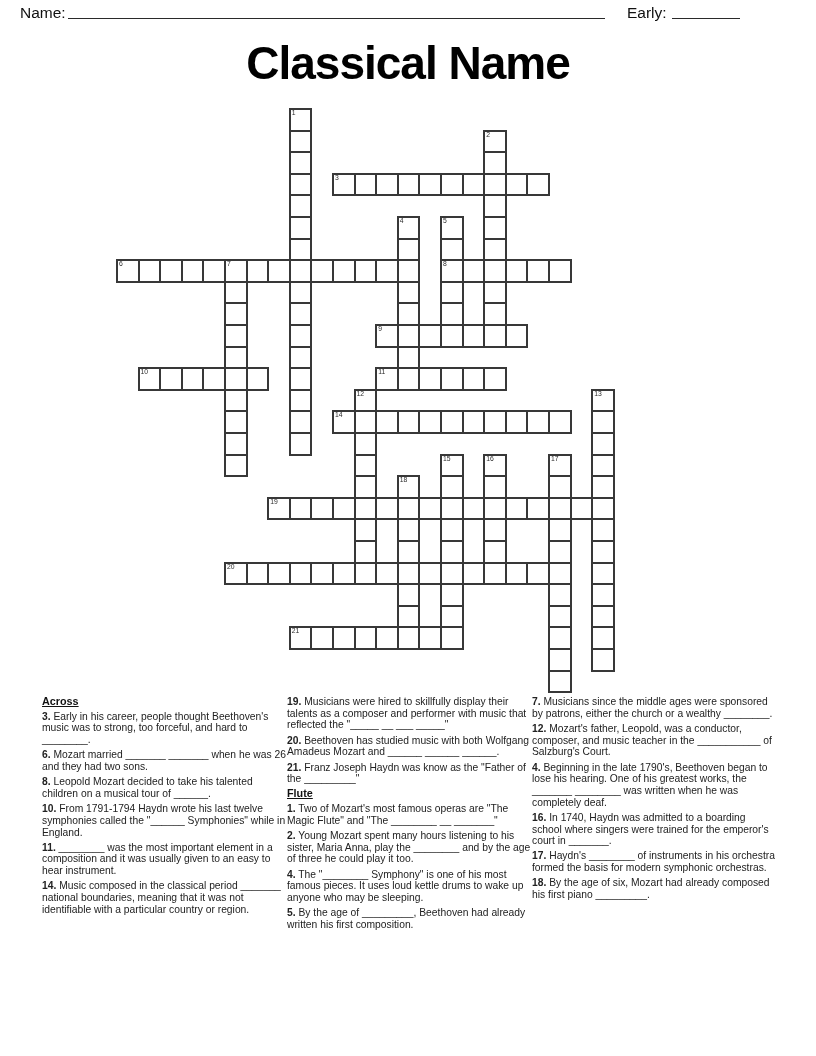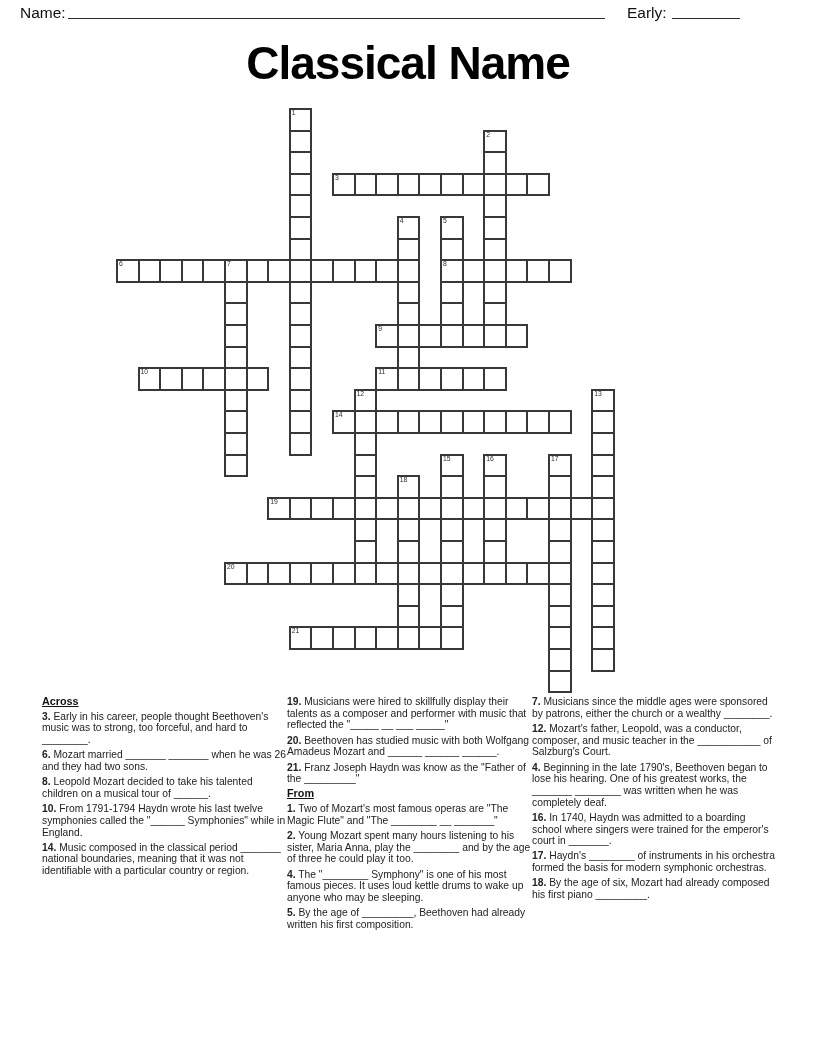--- a/index.html
+++ b/index.html
@@ -281,27 +281,28 @@
       <div class="cell" style="left: 302.4px; top: 518.4px; width: 23.6px; height: 23.6px; border-color: rgb(56, 56, 56);"></div>
     </div>
 
   <div class="clues">
     <div class="clue-col" id="clue-column-1">
         <div class="clue-heading">Across</div>
         <div class="clue"><span class="num">3.</span> Early in his career, people thought Beethoven's music was to strong, too forceful, and hard to ________.</div>
         <div class="clue"><span class="num">6.</span> Mozart married _______ _______ when he was 26 and they had two sons.</div>
         <div class="clue"><span class="num">8.</span> Leopold Mozart decided to take his talented children on a musical tour of ______.</div>
         <div class="clue"><span class="num">10.</span> From 1791-1794 Haydn wrote his last twelve symphonies called the "______ Symphonies" while in England.</div>
+        <div class="clue"><span class="num">11.</span> ________ was the most important element in a composition and it was usually given to an easy to hear instrument.</div>
         <div class="clue"><span class="num">14.</span> Music composed in the classical period _______ national boundaries, meaning that it was not identifiable with a particular country or region.</div>
       </div>
     <div class="clue-col" id="clue-column-2">
         <div class="clue"><span class="num">19.</span> Musicians were hired to skillfully display their talents as a composer and performer with music that reflected the "_____ __ ___ _____"</div>
         <div class="clue"><span class="num">20.</span> Beethoven has studied music with both Wolfgang Amadeus Mozart and ______ ______ ______.</div>
         <div class="clue"><span class="num">21.</span> Franz Joseph Haydn was know as the "Father of the _________"</div>
-        <div class="clue-heading">From</div>
+        <div class="clue-heading">Flute</div>
         <div class="clue"><span class="num">1.</span> Two of Mozart's most famous operas are "The Magic Flute" and "The ________ __ _______"</div>
         <div class="clue"><span class="num">2.</span> Young Mozart spent many hours listening to his sister, Maria Anna, play the ________ and by the age of three he could play it too.</div>
         <div class="clue"><span class="num">4.</span> The "________ Symphony" is one of his most famous pieces. It uses loud kettle drums to wake up anyone who may be sleeping.</div>
         <div class="clue"><span class="num">5.</span> By the age of _________, Beethoven had already written his first composition.</div>
       </div>
     <div class="clue-col" id="clue-column-3">
         <div class="clue"><span class="num">7.</span> Musicians since the middle ages were sponsored by patrons, either the church or a wealthy ________.</div>
         <div class="clue"><span class="num">12.</span> Mozart's father, Leopold, was a conductor, composer, and music teacher in the ___________ of Salzburg's Court.</div>
         <div class="clue"><span class="num">4.</span> Beginning in the late 1790's, Beethoven began to lose his hearing. One of his greatest works, the _______ ________ was written when he was completely deaf.</div>
         <div class="clue"><span class="num">16.</span> In 1740, Haydn was admitted to a boarding school where singers were trained for the emperor's court in _______.</div>

